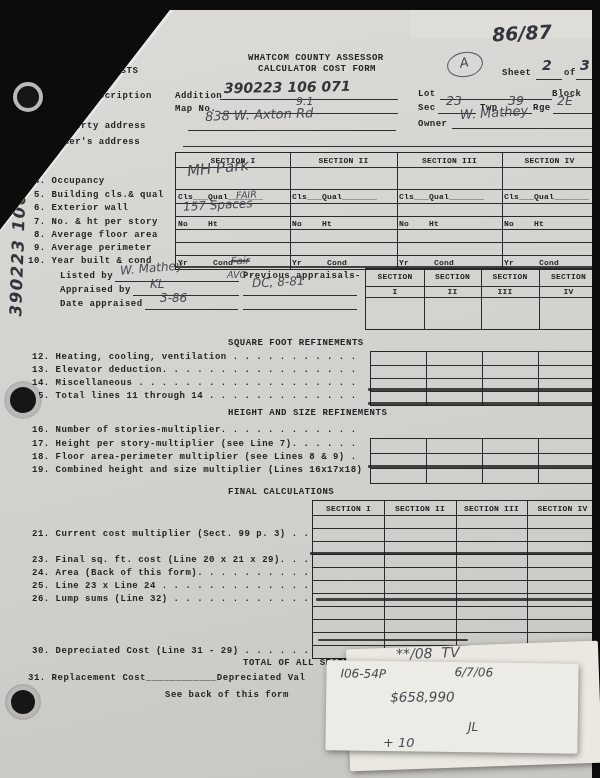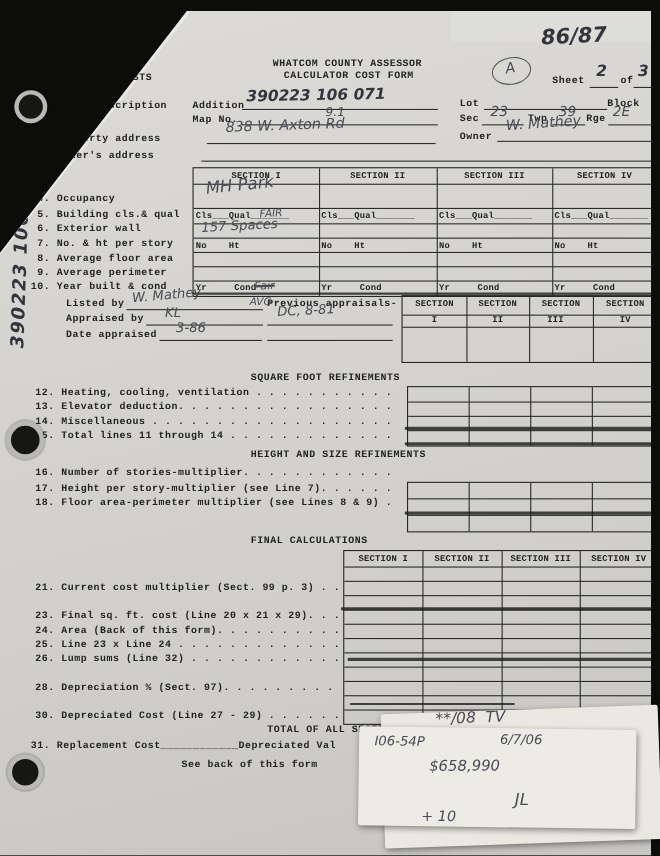--- a/index.html
+++ b/index.html
@@ -173,20 +173,21 @@
       <div class="hln" style="top:26px"></div>
       <div class="hln" style="top:39px"></div>
     </div>
     <div class="smear" style="left:368px;top:388px;width:231px;height:3px"></div>
     <div class="smear" style="left:368px;top:402px;width:231px;height:3px"></div>
 
     <div class="t" style="left:228px;top:408px">HEIGHT AND SIZE REFINEMENTS</div>
     <div class="t" style="left:32px;top:425px">16. Number of stories-multiplier. . . . . . . . . . . .</div>
     <div class="t" style="left:32px;top:439px">17. Height per story-multiplier (see Line 7). . . . . .</div>
     <div class="t" style="left:32px;top:452px">18. Floor area-perimeter multiplier (see Lines 8 &amp; 9) .</div>
+    <div class="t" style="left:32px;top:465px">19. Combined height and size multiplier (Lines 16x17x18)</div>
     <div class="tbl" style="left:370px;top:438px;width:227px;height:44px">
       <div class="vln" style="left:55px"></div>
       <div class="vln" style="left:111px"></div>
       <div class="vln" style="left:167px"></div>
       <div class="hln" style="top:14px"></div>
       <div class="hln" style="top:29px"></div>
     </div>
     <div class="smear" style="left:368px;top:465px;width:231px;height:2.5px"></div>
 
     <div class="t" style="left:228px;top:487px">FINAL CALCULATIONS</div>
@@ -208,22 +209,21 @@
       <div class="cell-t ctr" style="left:0;top:3px;width:71px">SECTION I</div>
       <div class="cell-t ctr" style="left:71px;top:3px;width:72px">SECTION II</div>
       <div class="cell-t ctr" style="left:143px;top:3px;width:71px">SECTION III</div>
       <div class="cell-t ctr" style="left:214px;top:3px;width:71px">SECTION IV</div>
     </div>
     <div class="t" style="left:32px;top:529px">21. Current cost multiplier (Sect. 99 p. 3) . .</div>
     <div class="t" style="left:32px;top:555px">23. Final sq. ft. cost (Line 20 x 21 x 29). . .</div>
     <div class="t" style="left:32px;top:568px">24. Area (Back of this form). . . . . . . . . .</div>
     <div class="t" style="left:32px;top:581px">25. Line 23 x Line 24 . . . . . . . . . . . . .</div>
     <div class="t" style="left:32px;top:594px">26. Lump sums (Line 32) . . . . . . . . . . . .</div>
-    <div class="t" style="left:32px;top:620px">28. Depreciation % (Sect. 97). . . . . . . . . </div>
-    <div class="t" style="left:32px;top:646px">30. Depreciated Cost (Line 27 - 29) . . . . . .</div>
+    <div class="t" style="left:32px;top:646px">30. Depreciated Cost (Line 31 - 29) . . . . . .</div>
     <div class="smear" style="left:310px;top:552px;width:289px;height:3px"></div>
     <div class="smear" style="left:316px;top:598px;width:283px;height:3px"></div>
     <div class="smear" style="left:318px;top:639px;width:150px;height:2px"></div>
 
     <div class="t" style="left:243px;top:658px">TOTAL OF ALL SECTIONS</div>
     <div class="t" style="left:28px;top:673px">31. Replacement Cost____________Depreciated Val</div>
     <div class="t" style="left:165px;top:690px">See back of this form</div>
 
     <div class="fold" style="left:-55px;top:117px;width:280px;height:5px;transform:rotate(-52deg);border-radius:3px"></div>
 
@@ -237,15 +237,15 @@
   <div class="hole" style="left:11px;top:690px;width:24px;height:24px"></div>
 
   <div class="note" style="left:348px;top:645px;width:252px;height:122px;transform:rotate(-2deg);z-index:5;background:#eae8e1"></div>
   <div class="hw" style="left:396px;top:646px;font-size:14px;transform:rotate(-2deg);z-index:7">**/08  TV</div>
   <div class="note" style="left:326px;top:662px;width:252px;height:90px;transform:rotate(.8deg);z-index:6">
     <div class="hw" style="left:14px;top:6px;font-size:12px">I06-54P</div>
     <div class="hw" style="left:128px;top:3px;font-size:12px">6/7/06</div>
     <div class="hw" style="left:64px;top:28px;font-size:13.5px;transform:rotate(-1deg)">$658,990</div>
   </div>
   <div class="hw" style="left:383px;top:736px;font-size:13px;z-index:7">+ 10</div>
-  <div class="hw" style="left:468px;top:720px;font-size:15px;z-index:7">JL</div>
+  <div class="hw" style="left:468px;top:720px;font-size:12px;z-index:7">JL</div>
 
 </div>
 
 </body></html>

